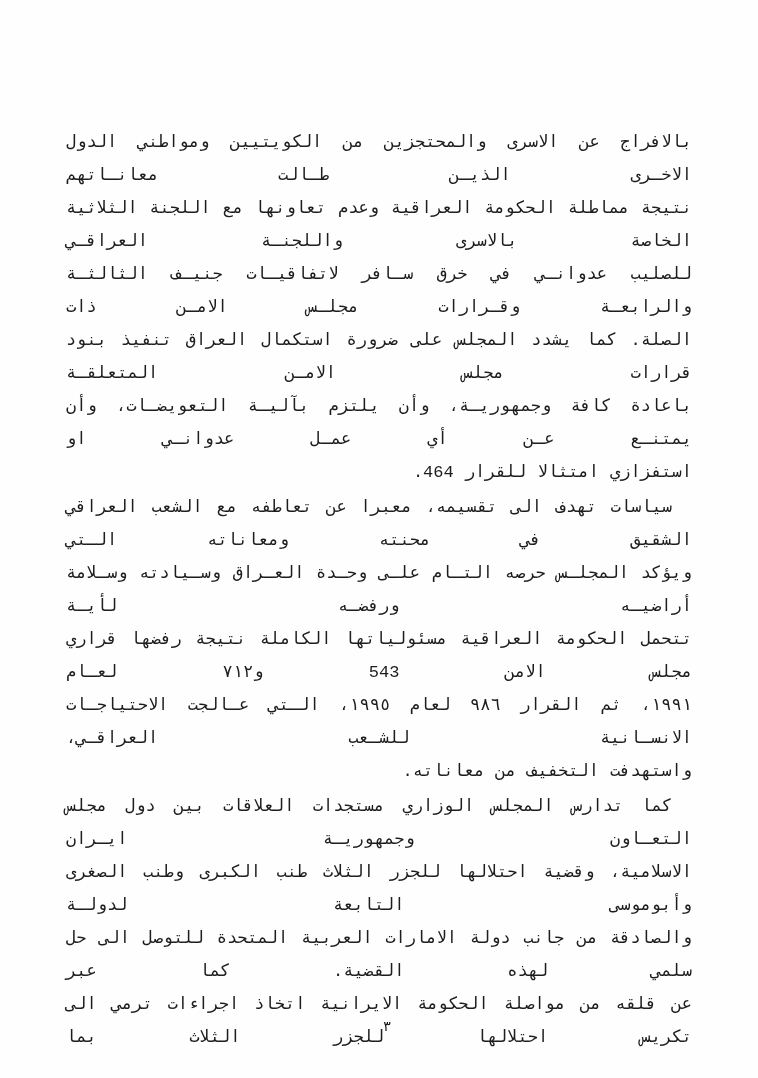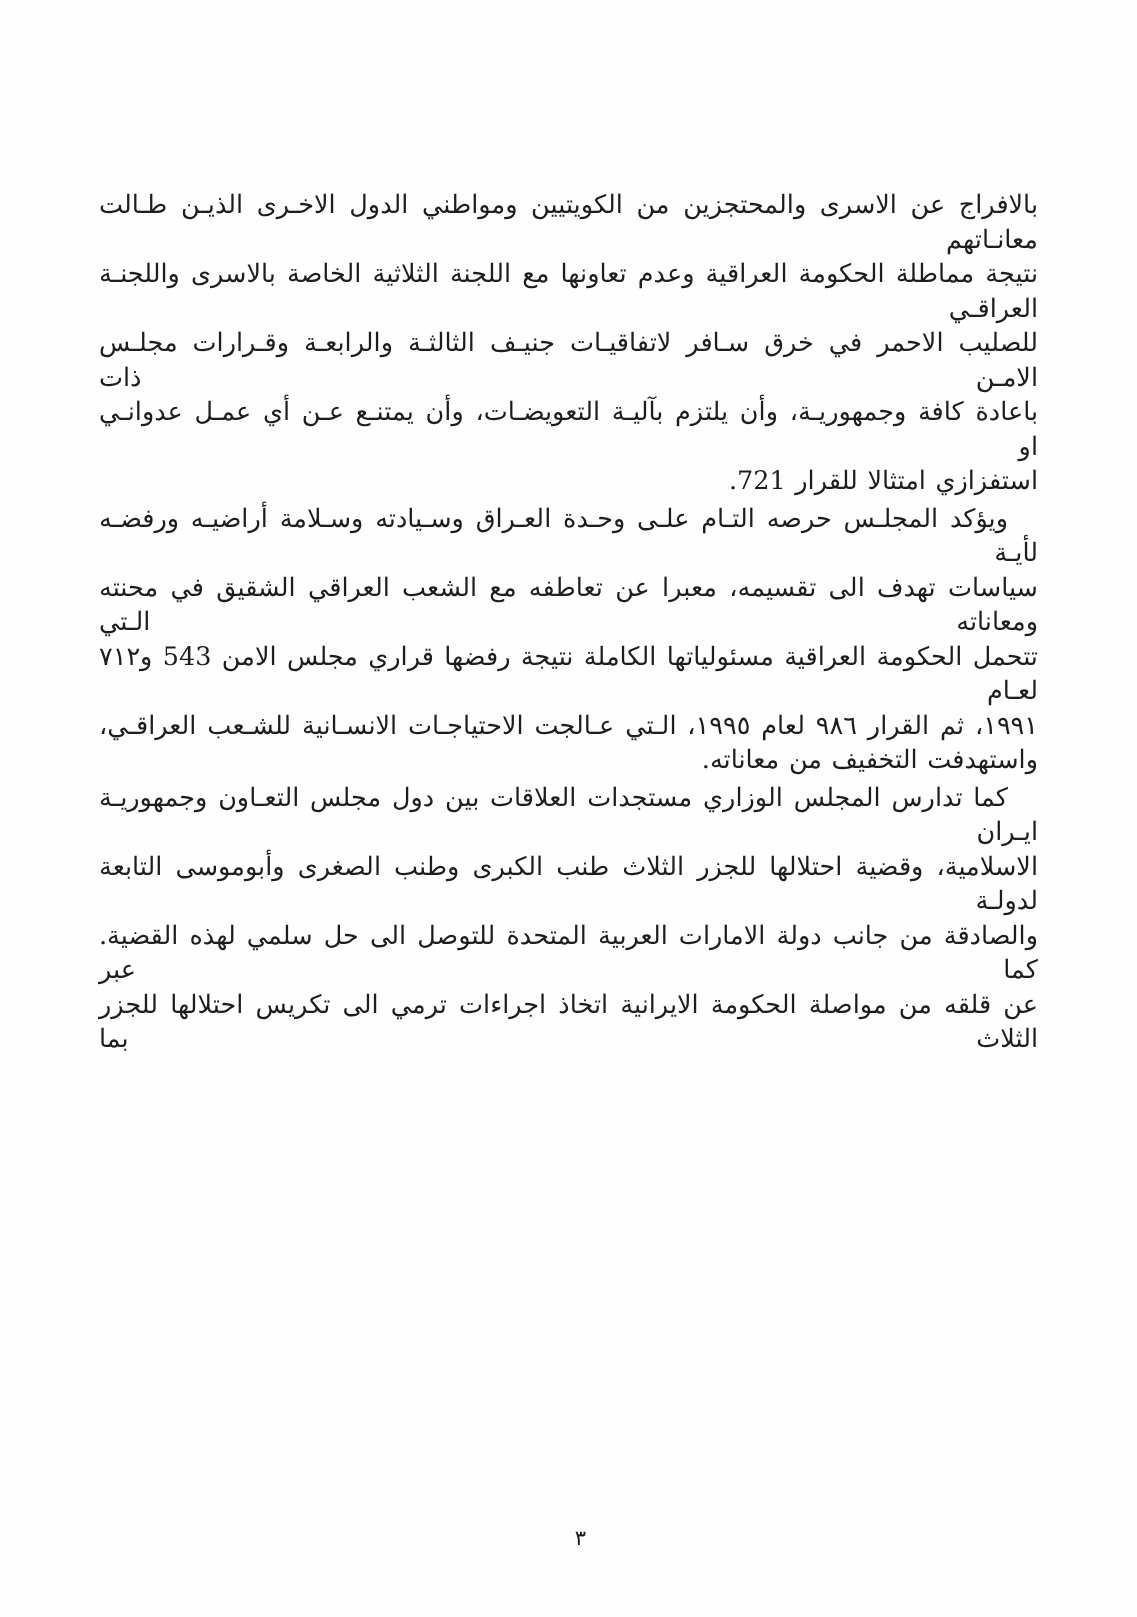--- a/index.html
+++ b/index.html
@@ -29,24 +29,25 @@
   .para {
     margin: 0;
   }
   .para + .para {
     margin-top: 2px;
   }
   .para.indent .line:first-child {
     text-indent: 20px;
   }
   .line {
-    line-height: 23px;
+    line-height: 33px;
     text-align: justify;
     text-align-last: justify;
     word-spacing: 1px;
+    font-family: Liberation Mono, monospace;
   }
   .line.last {
     text-align-last: right;
   }
   .page-number {
     position: absolute;
     top: 1018px;
     left: 0;
     width: 100%;
     text-align: center;
@@ -56,27 +57,28 @@
   }
 </style>
 </head>
 <body>
 
 <div class="page">
   <div class="text-block">
       <div class="para">
         <div class="line">بالافراج عن الاسرى والمحتجزين من الكويتيين ومواطني الدول الاخـرى الذيـن طـالت معانـاتهم</div>
         <div class="line">نتيجة مماطلة الحكومة العراقية وعدم تعاونها مع اللجنة الثلاثية الخاصة بالاسرى واللجنـة العراقـي</div>
-        <div class="line">للصليب الاحمر في خرق سـافر لاتفاقيـات جنيـف الثالثـة والرابعـة وقـرارات مجلـس الامـن ذات</div>
+        <div class="line">للصليب عدوانـي في خرق سـافر لاتفاقيـات جنيـف الثالثـة والرابعـة وقـرارات مجلـس الامـن ذات</div>
+        <div class="line">الصلة. كما يشدد المجلس على ضرورة استكمال العراق تنفيذ بنود قرارات مجلس الامـن المتعلقـة</div>
         <div class="line">باعادة كافة وجمهوريـة، وأن يلتزم بآليـة التعويضـات، وأن يمتنـع عـن أي عمـل عدوانـي او</div>
-        <div class="line last">استفزازي امتثالا للقرار 721.</div>
+        <div class="line last">استفزازي امتثالا للقرار 464.</div>
       </div>
       <div class="para indent">
+        <div class="line">سياسات تهدف الى تقسيمه، معبرا عن تعاطفه مع الشعب العراقي الشقيق في محنته ومعاناته الـتي</div>
         <div class="line">ويؤكد المجلـس حرصه التـام علـى وحـدة العـراق وسـيادته وسـلامة أراضيـه ورفضـه لأيـة</div>
-        <div class="line">سياسات تهدف الى تقسيمه، معبرا عن تعاطفه مع الشعب العراقي الشقيق في محنته ومعاناته الـتي</div>
         <div class="line">تتحمل الحكومة العراقية مسئولياتها الكاملة نتيجة رفضها قراري مجلس الامن 543 و٧١٢ لعـام</div>
         <div class="line">١٩٩١، ثم القرار ٩٨٦ لعام ١٩٩٥، الـتي عـالجت الاحتياجـات الانسـانية للشـعب العراقـي،</div>
         <div class="line last">واستهدفت التخفيف من معاناته.</div>
       </div>
       <div class="para indent">
         <div class="line">كما تدارس المجلس الوزاري مستجدات العلاقات بين دول مجلس التعـاون وجمهوريـة ايـران</div>
         <div class="line">الاسلامية، وقضية احتلالها للجزر الثلاث طنب الكبرى وطنب الصغرى وأبوموسى التابعة لدولـة</div>
         <div class="line">والصادقة من جانب دولة الامارات العربية المتحدة للتوصل الى حل سلمي لهذه القضية. كما عبر</div>
         <div class="line">عن قلقه من مواصلة الحكومة الايرانية اتخاذ اجراءات ترمي الى تكريس احتلالها للجزر الثلاث بما</div>
       </div>

